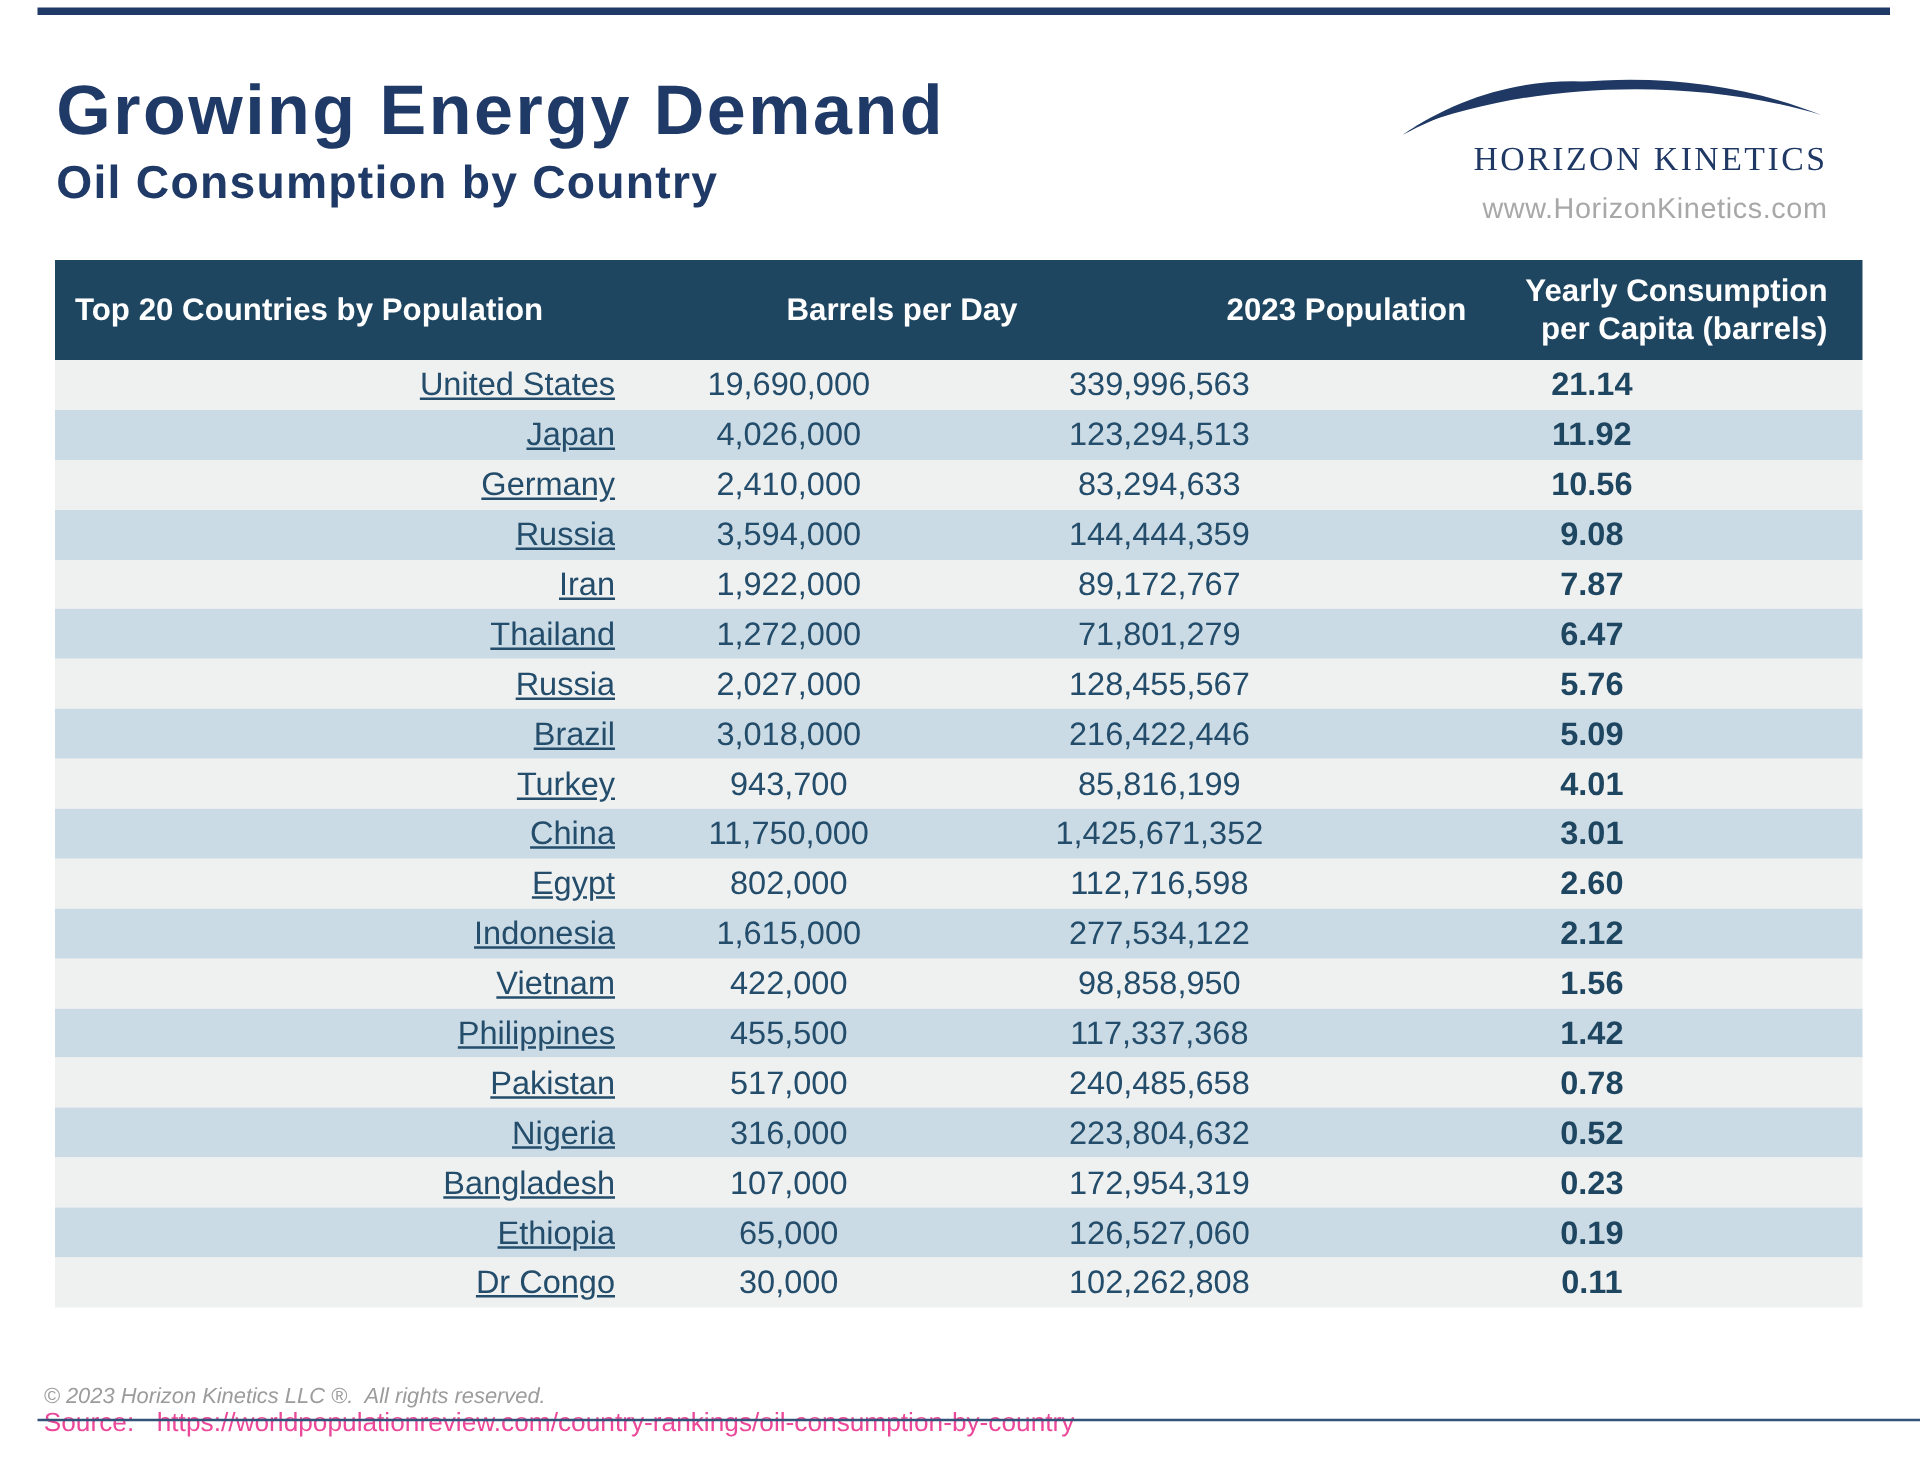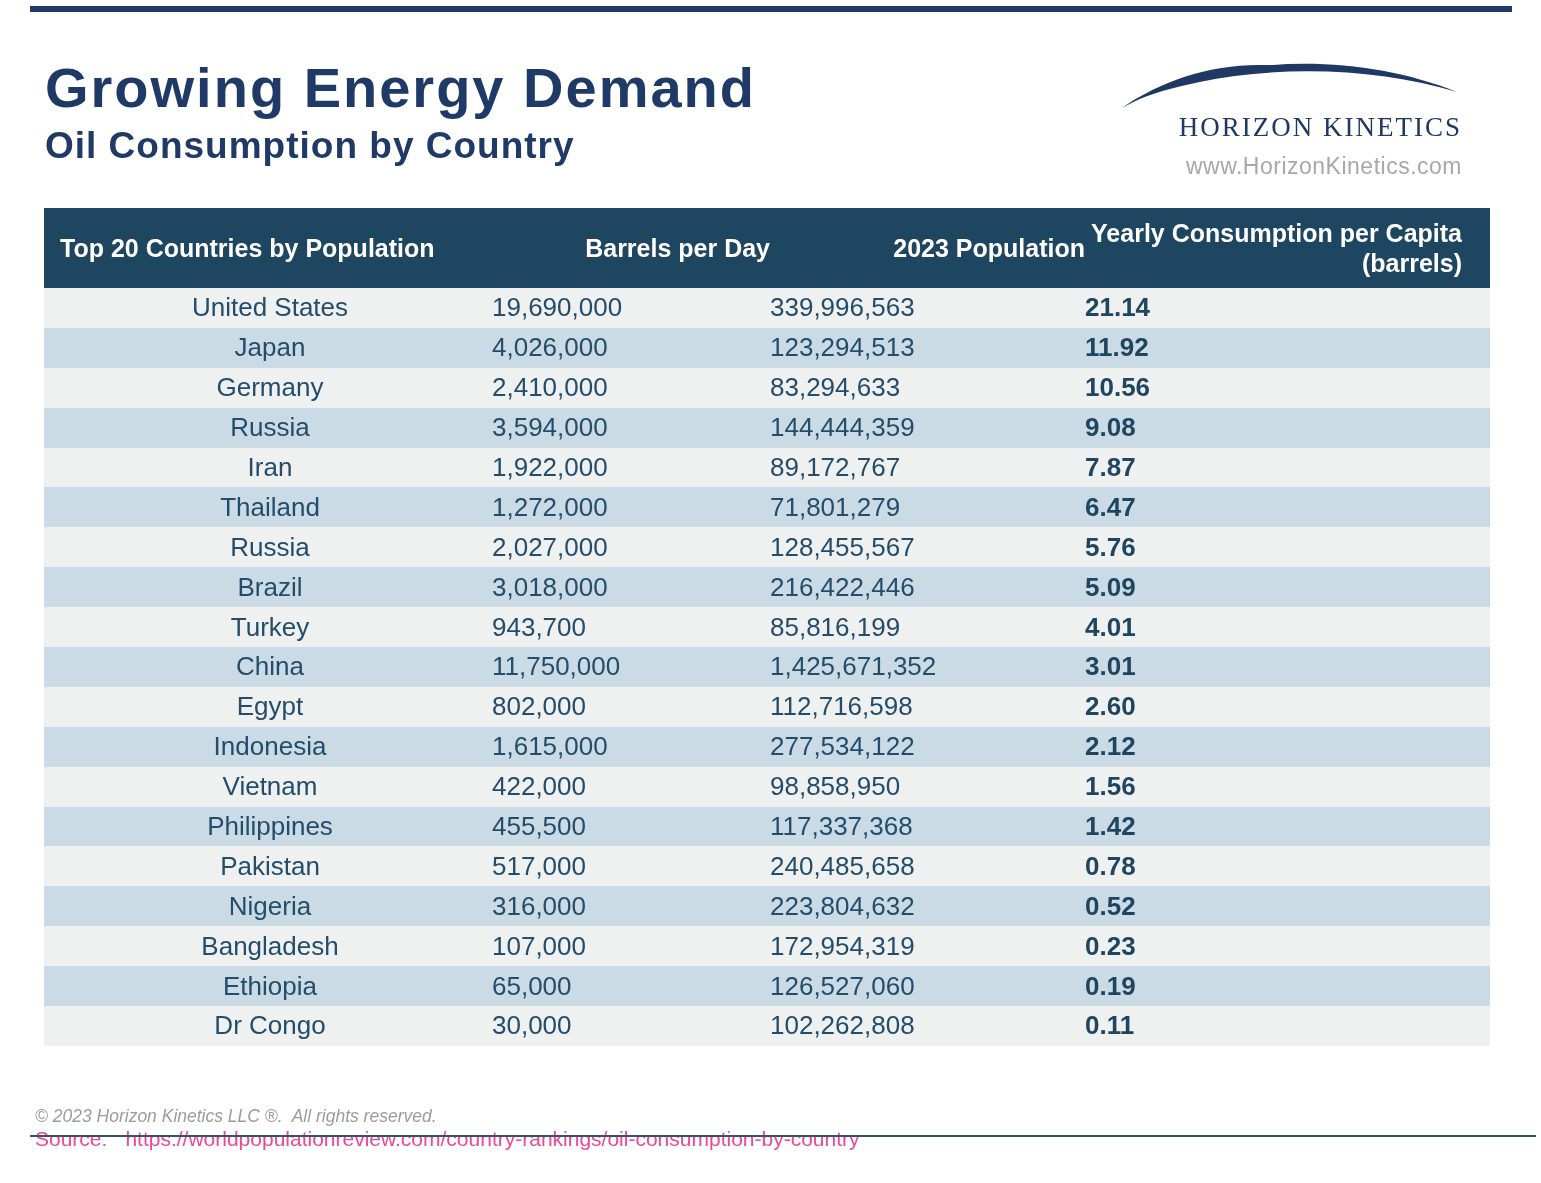--- a/index.html
+++ b/index.html
@@ -39,35 +39,35 @@
   .data-table{
     position:absolute;left:44px;top:208px;width:1446px;
   }
   .thead,.row{
     display:grid;
     grid-template-columns:448px 278px 315px 1fr;
   }
   .thead{
     background:var(--header_bg,#1F4660);
     color:#ffffff;font-weight:bold;font-size:25px;
-    min-height:80px;align-items:center;
+    min-height:80px;align-items:center;gap:44px;
   }
   .th{line-height:1.2;}
   .th.c1{padding-left:16px;text-align:left;}
   .th.c2,.th.c3,.th.c4{text-align:right;}
   .th.c4{padding-right:28px;}
   .row{
     height:39.9px;align-items:center;
     font-size:26px;color:var(--cell_text,#234D6B);
   }
   .tbody .row:nth-child(odd){background:var(--row_alt_gray,#EFF0F0);}
   .tbody .row:nth-child(even){background:var(--row_alt_blue,#CBDBE5);}
   .cell{white-space:nowrap;overflow:hidden;}
-  .cell.c1{padding-left:4px;text-align:center;}
-  .cell.c2,.cell.c3,.cell.c4{text-align:left;}
+  .cell.c1{padding-left:4px;text-align:right;text-decoration:underline;}
+  .cell.c2,.cell.c3,.cell.c4{text-align:center;}
   .cell.c4{padding-right:28px;font-weight:bold;color:var(--header_bg,#1D4662);}
   .source-line{
     position:absolute;left:35px;top:1104px;
     font-size:21px;color:#ec4899;white-space:nowrap;margin-top:23px;
   }
   .source-line .src-url{margin-left:18px;}
   .footer-rule{
     position:absolute;left:30px;top:1135px;width:1506px;height:2px;
     background:var(--divider,#335277);
   }

